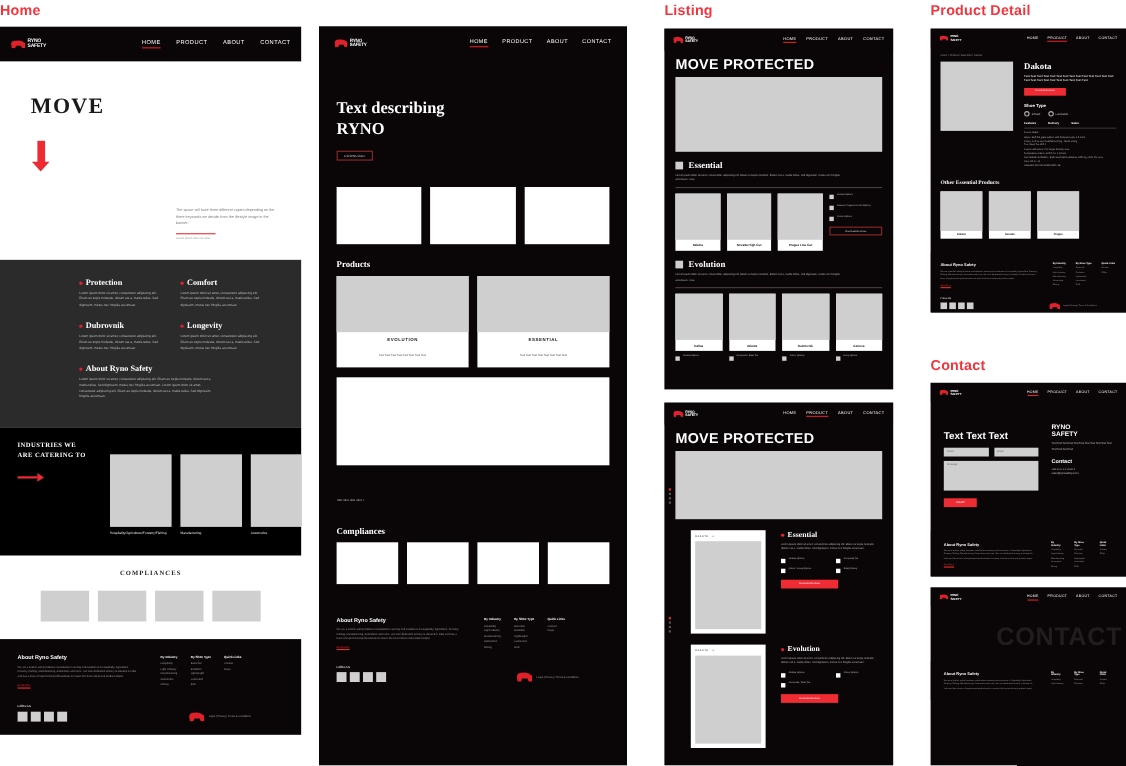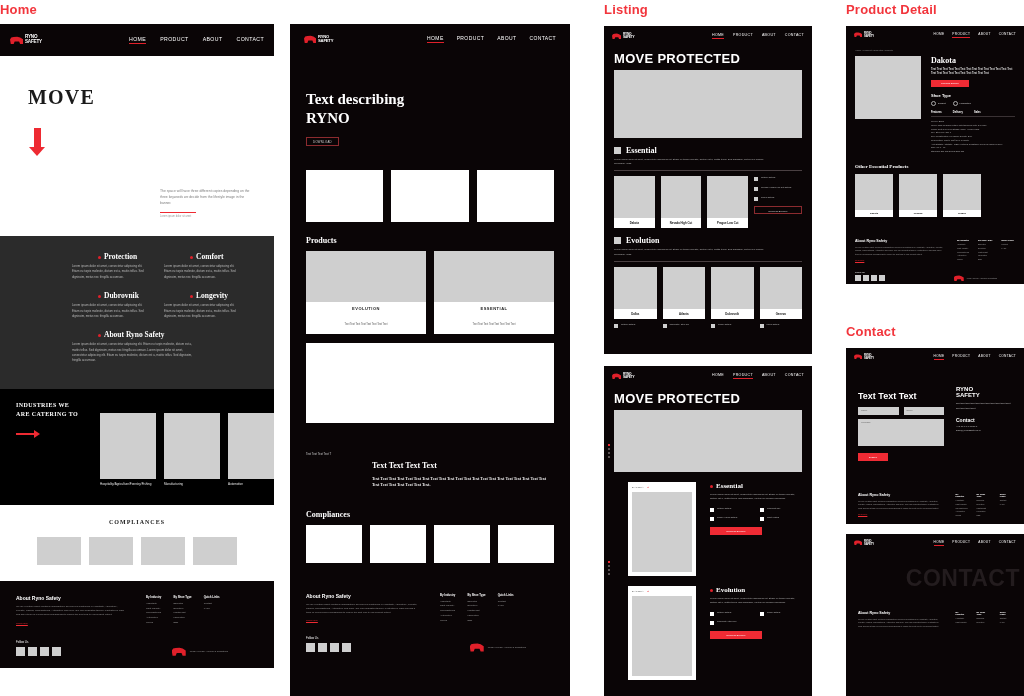--- a/index.html
+++ b/index.html
@@ -46,21 +46,21 @@
   .arrowdown { width:7px;height:20px;background:#ee2a32;margin:18px 0 0 6px;position:relative; }
   .arrowdown:after { content:"";position:absolute;left:-5px;bottom:-8px;border-left:8.5px solid transparent;
                      border-right:8.5px solid transparent;border-top:9px solid #ee2a32; }
   .heroblurb { position:absolute; right:18px; bottom:18px; width:96px; }
   .heroblurb p { font-size:3.4px; color:#7d7d7d; line-height:1.75; }
   .heroblurb .ul { height:1px;background:#ee2a32;width:36px;margin:5px 0 2px; }
   .heroblurb .sm { font-size:2.6px;color:#9a9a9a; }
 
   .feat { background:#2b2b2b; padding:16px 0 14px 0; }
   .featgrid { display:grid; grid-template-columns:1fr 1fr; gap:0 10px; padding:0 28px 0 72px; }
-  .feat h3 { font-family:"Liberation Serif", serif; color:#fff; font-size:7.5px; margin-bottom:3px;margin-left:26px; }
+  .feat h3 { font-family:"Liberation Serif", serif; color:#fff; font-size:7.5px; margin-bottom:3px; }
   .feat p { font-size:2.9px; color:#b9b9b9; line-height:1.85; width:78px; }
   .feat .wide p { width:120px; }
   .feat .blk { margin-bottom:11px; }
 
   .industries { background:#000; padding:12px 0 14px 16px; position:relative; height:116px; }
   .industries h4 { color:#fff; font-family:"Liberation Serif", serif; font-size:6px;
                    letter-spacing:.4px; line-height:1.5; }
   .arrowright { width:18px;height:2px;background:#ee2a32;margin-top:14px;position:relative; }
   .arrowright:after{content:"";position:absolute;right:-6px;top:-3px;border-top:4px solid transparent;
                     border-bottom:4px solid transparent;border-left:6px solid #ee2a32;}
@@ -394,24 +394,20 @@
         </div>
         <div class="prodcard">
           <div class="ph"></div>
           <div class="cap"><b>ESSENTIAL</b><span>Text Text Text Text Text Text Text Text</span></div>
         </div>
       </div>
       <div class="bigwhite"></div>
 
       <div class="textblock">
         <div class="lead">Text Text Text Text T</div>
-        <div style="flex:1">
-          <h2 class="big">Text Text Text Text</h2>
-          <p>Text Text Text Text Text Text Text Text Text Text Text Text Text Text Text Text Text Text Text Text Text Text Text Text Text Text Text Text.</p>
-        </div>
       </div>
 
       <div class="compl2">
         <h2>Compliances</h2>
         <div class="row">
           <div></div>
           <div></div>
           <div></div>
           <div></div>
         </div>

